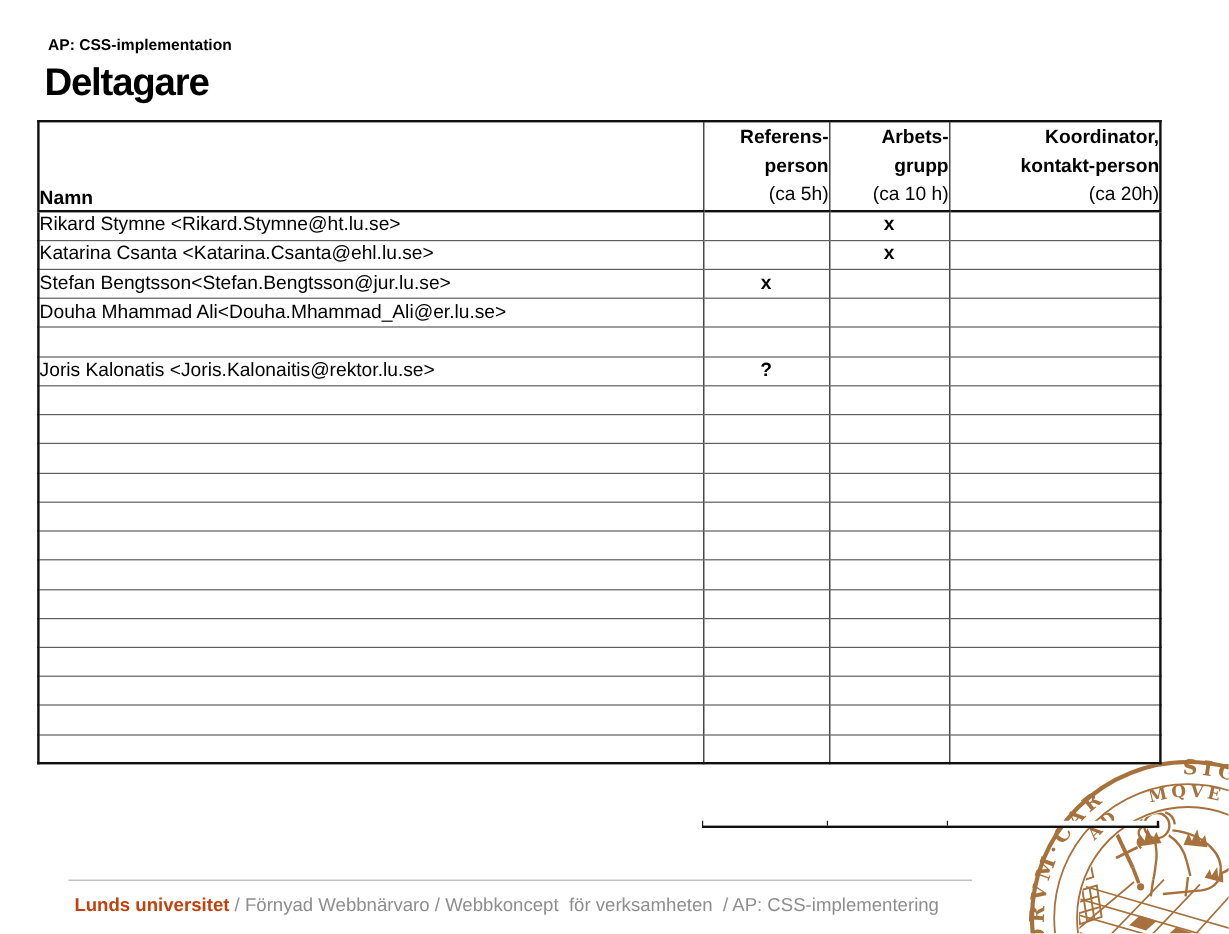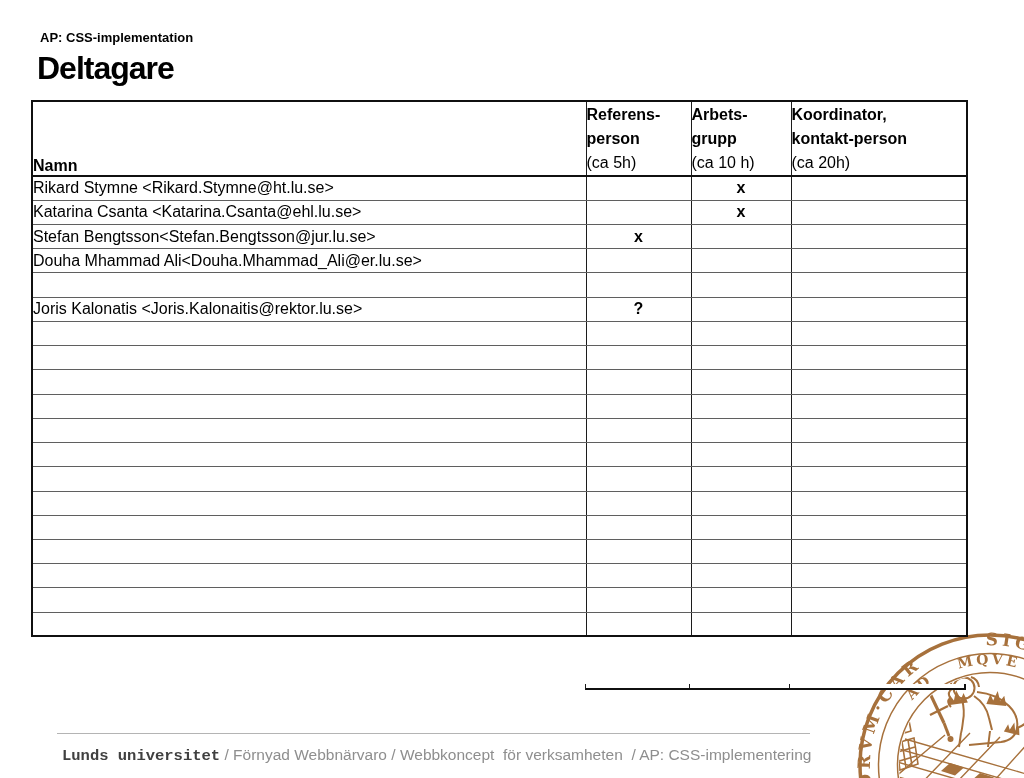--- a/index.html
+++ b/index.html
@@ -22,21 +22,21 @@
   }
   .ptable th, .ptable td {
     border-top:1px solid #5f5f5f; border-bottom:1px solid #5f5f5f;
     border-left:1.5px solid #1c1c1c; border-right:1.5px solid #1c1c1c;
     padding:0; font-size:16px; white-space:nowrap; overflow:hidden;
   }
   .ptable thead th { border-bottom:2.5px solid #101010; }
   tr.hdr   { height:75px; }
   tr.data  { height:24.24px; }
   .h-name  { vertical-align:bottom; text-align:left; font-weight:bold; padding:0 0 1px 3px; }
-  .h-col   { vertical-align:middle; text-align:left; font-weight:bold; line-height:24px; }
+  .h-col   { vertical-align:middle; text-align:right; font-weight:bold; line-height:24px; }
   .h-hours { font-weight:normal; }
   .c-name  { text-align:left; padding-left:3px; font-weight:normal; }
   .c-mark  { text-align:center; font-weight:bold; }
   .table-ext {
     position:absolute; left:585px; top:684px; width:381px; height:6px;
     display:flex; background:#fff; z-index:2; box-sizing:border-box;
     border-left:1.5px solid #1c1c1c; border-right:2.5px solid #101010;
     border-bottom:2.5px solid #101010;
   }
   .table-ext div { box-sizing:border-box; height:100%; }
@@ -44,21 +44,21 @@
   .ext-2 { width:100px; border-right:1.5px solid #1c1c1c; }
   .ext-3 { flex:1; }
   .footer-divider {
     position:absolute; left:57px; top:733px; width:753px; height:1px;
     background:#b4b4b4; z-index:3;
   }
   .footer {
     position:absolute; left:62px; top:746px; font-size:15.5px; z-index:3;
     white-space:pre; color:#8e8e8e;
   }
-  .footer-org { font-weight:bold; color:#404040;font-family:Liberation Mono, monospace; }
+  .footer-org { font-weight:bold; color:#c2410c; }
   .seal { position:absolute; left:850px; top:625px; z-index:1; }
   .seal text { font-family:"DejaVu Serif", serif; font-weight:bold; }
 </style>
 </head>
 <body>
 
 <div class="slide">
 
   <svg class="seal" width="280" height="280" viewBox="0 0 280 280">
     <defs>

